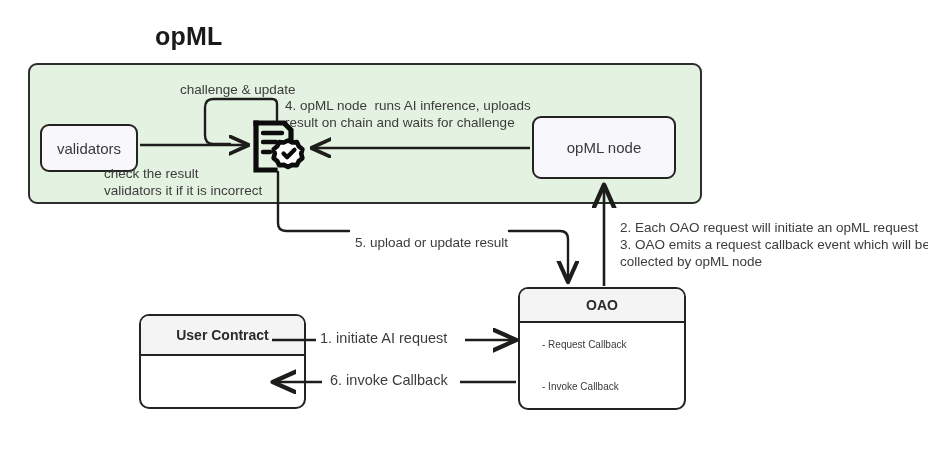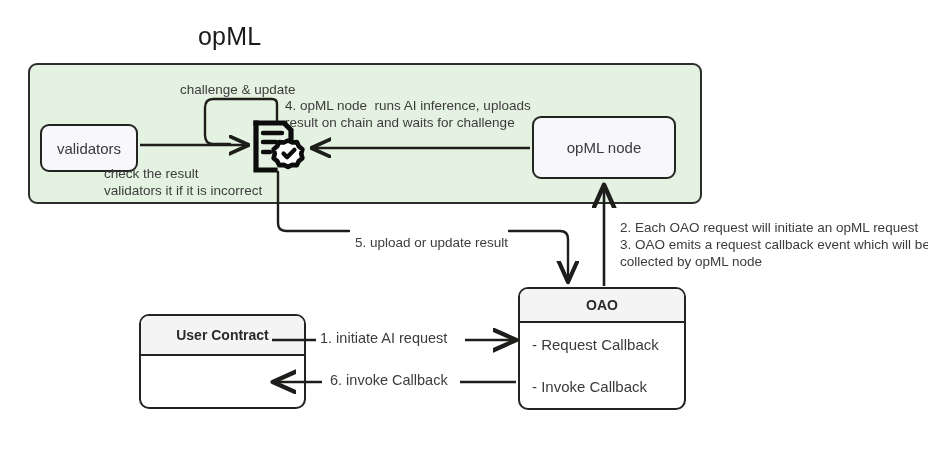--- a/index.html
+++ b/index.html
@@ -17,24 +17,23 @@
     height: 453px;
     background: #ffffff;
     overflow: hidden;
   }
   
   .title {
     position: absolute;
     left: 155px;
     top: 22px;
     font-size: 25px;
-    font-weight: normal;
+    font-weight: bold;
     color: #1a1a1a;
     letter-spacing: 0.2px;
-    margin-left: 43px;
   }
   
   .green-panel {
     position: absolute;
     left: 28px;
     top: 63px;
     width: 674px;
     height: 141px;
     background: #e4f2e1;
     border: 2px solid #2d2d2d;
@@ -82,25 +81,25 @@
     background: #f4f4f4;
     border-bottom: 2px solid #23231f;
     font-weight: bold;
     font-size: 14px;
     color: #2a2a2a;
     display: flex;
     align-items: center;
     justify-content: center;
   }
   .uml-row {
-    font-size: 15px;
+    font-size: 10px;
     color: #3a3a3a;
     display: flex;
     align-items: center;
-    padding-left: 12px;
+    padding-left: 22px;
     flex: 1;
   }
   #user-contract-box {
     left: 103px;
     top: 314px;
     width: 167px;
     height: 95px;
     margin-left: 36px;
   }
   #user-contract-box .uml-header { height: 38px; }

